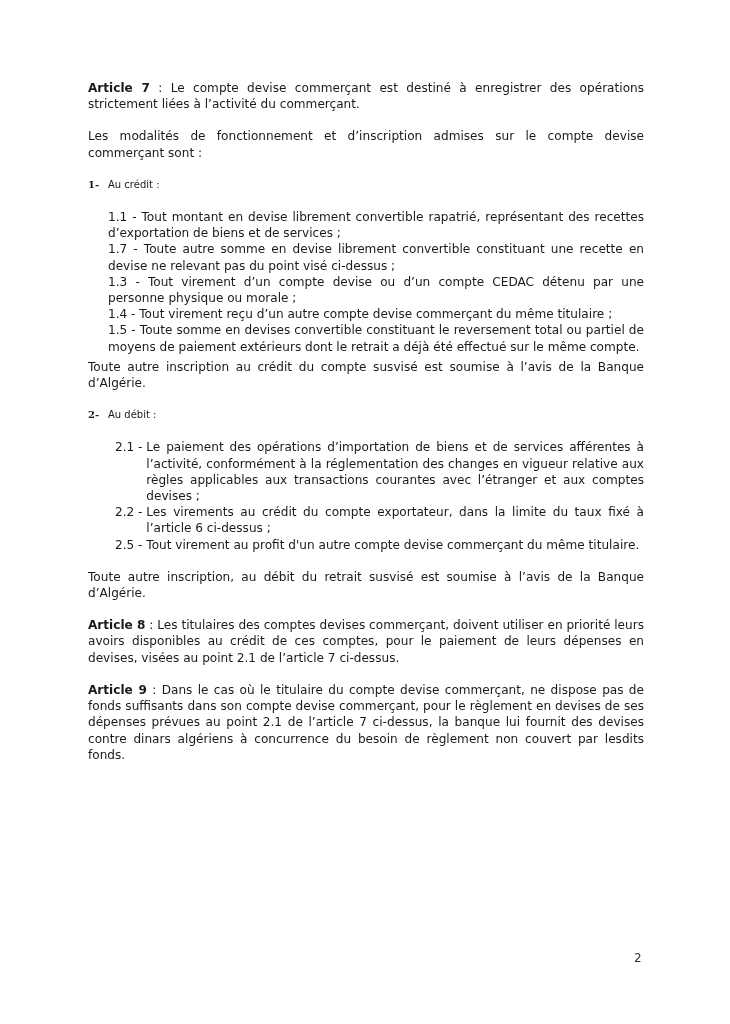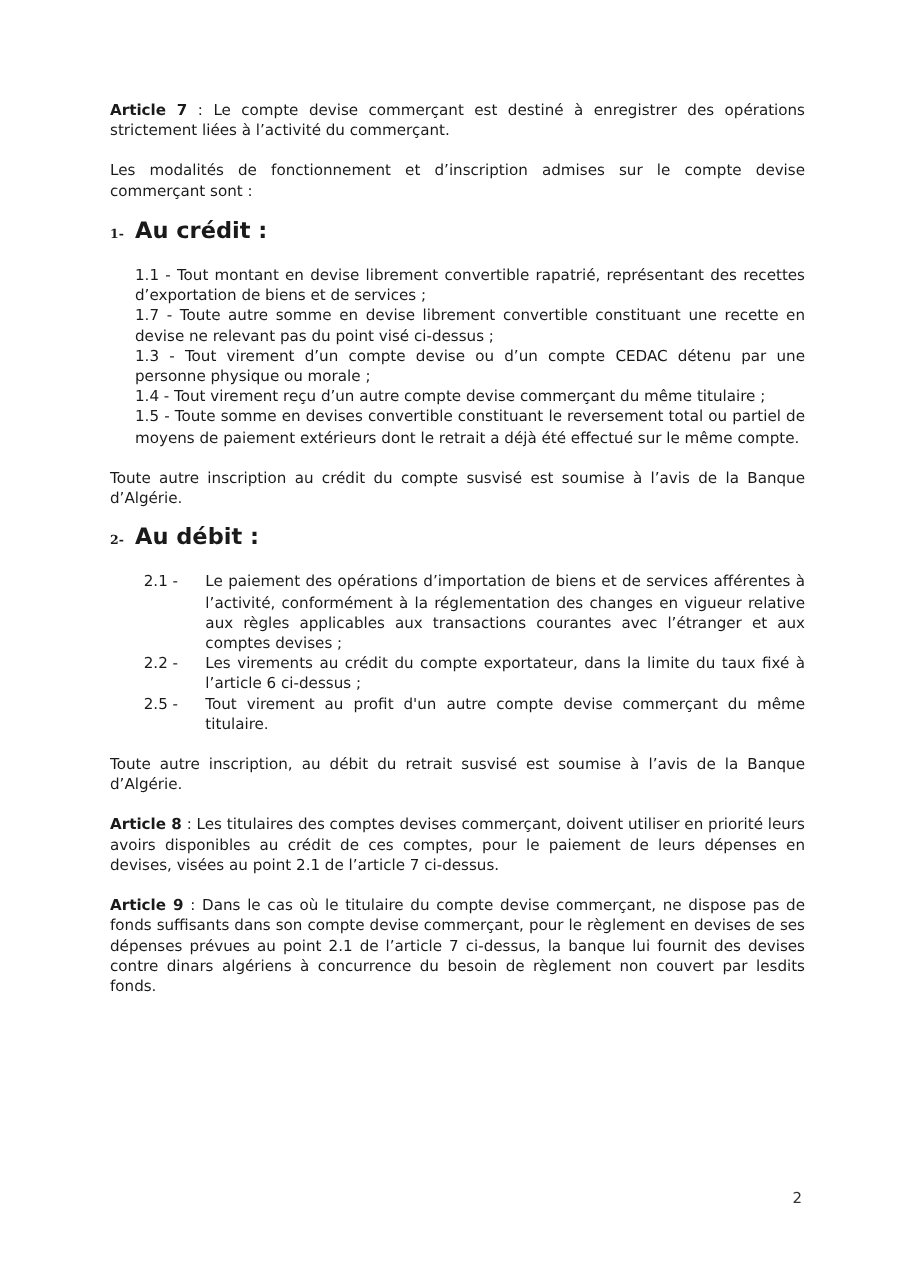--- a/index.html
+++ b/index.html
@@ -35,41 +35,40 @@
       align-items: baseline;
     }
     .section-num {
       font-family: "DejaVu Serif", serif;
       font-weight: bold;
       font-size: 10px;
       width: 20px;
       display: inline-block;
     }
     .section-title {
-      font-weight: bold;
-      font-size: 18px;
+      font-weight: normal;
+      font-size: 10px;
       text-align: right;
     }
     .credit-list {
-      margin: 0 0 16px 20px;
+      margin: 0 0 4px 20px;
       padding: 0;
       list-style: none;
     }
     .credit-list li {
       text-align: justify;
     }
     .debit-list {
       margin: 0 0 16px 27px;
       padding: 0;
       list-style: none;
     }
     .debit-list li {
       display: flex;
       text-align: justify;
-      gap: 18px;
     }
     .debit-num {
       flex: 0 0 auto;
       white-space: pre;
     }
     .debit-text {
       flex: 1 1 auto;
       text-align: justify;
     }
     .page-number {

